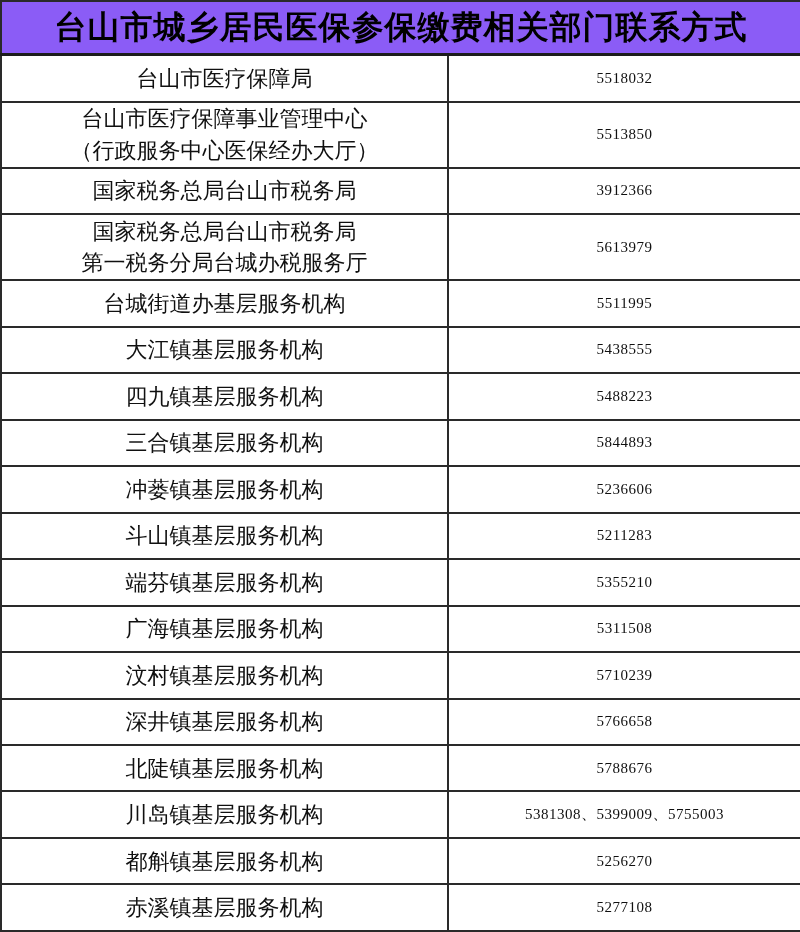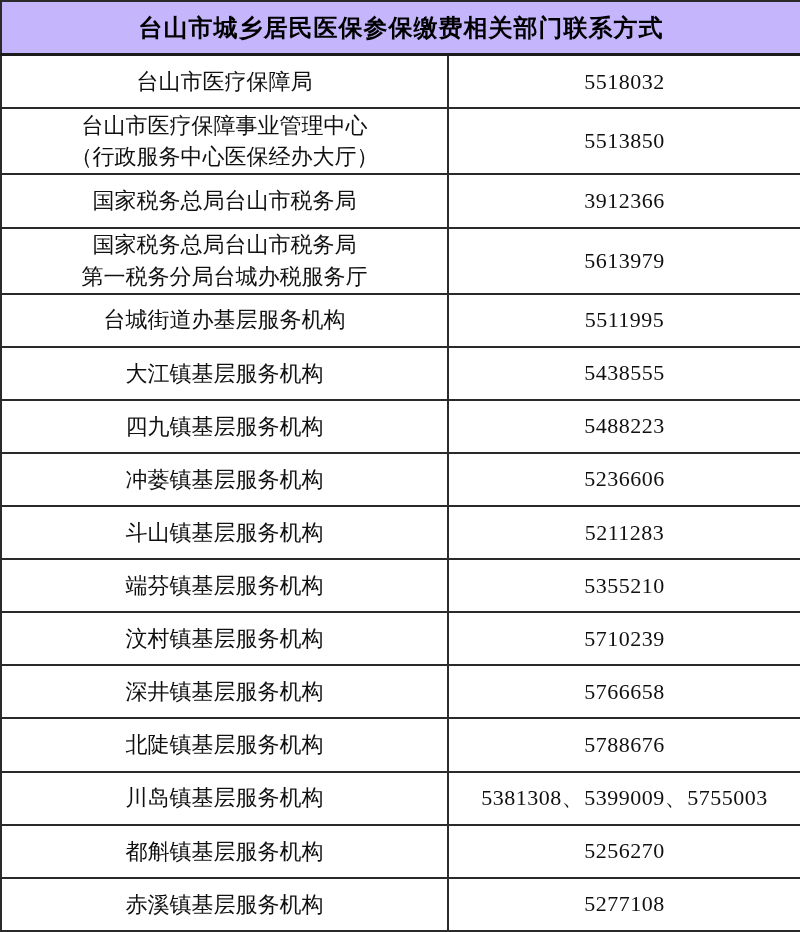--- a/index.html
+++ b/index.html
@@ -21,38 +21,38 @@
   }
   td {
     border: 2px solid #2a2a2a;
     text-align: center;
     vertical-align: middle;
     padding: 0 4px;
     color: #101010;
     overflow: hidden;
   }
   td.title-cell {
-    background: #c4b5fd;
-    font-size: 24px;
+    background: #8b5cf6;
+    font-size: 32px;
     font-weight: 700;
     letter-spacing: 1px;
     height: 51px;
     border-bottom: 3px solid #1c1c1c;
     color: #000000;
   }
   td.dept-cell {
     font-size: 22px;
     font-weight: 500;
     white-space: pre-line;
     line-height: 1.42;
     border-radius: 7px;
   }
   td.phone-cell {
     font-family: "Liberation Serif", "DejaVu Serif", serif;
-    font-size: 22px;
+    font-size: 15px;
     font-weight: 400;
     letter-spacing: 0.5px;
   }
   tr.two-line td {
     height: 64px;
   }
 </style>
 </head>
 <body>
 
@@ -89,30 +89,38 @@
   </tr>
       <tr>
     <td class="dept-cell">大江镇基层服务机构</td>
     <td class="phone-cell">5438555</td>
   </tr>
       <tr>
     <td class="dept-cell">四九镇基层服务机构</td>
     <td class="phone-cell">5488223</td>
   </tr>
       <tr>
+    <td class="dept-cell">三合镇基层服务机构</td>
+    <td class="phone-cell">5844893</td>
+  </tr>
+      <tr>
     <td class="dept-cell">冲蒌镇基层服务机构</td>
     <td class="phone-cell">5236606</td>
   </tr>
       <tr>
     <td class="dept-cell">斗山镇基层服务机构</td>
     <td class="phone-cell">5211283</td>
   </tr>
       <tr>
     <td class="dept-cell">端芬镇基层服务机构</td>
     <td class="phone-cell">5355210</td>
+  </tr>
+      <tr>
+    <td class="dept-cell">广海镇基层服务机构</td>
+    <td class="phone-cell">5311508</td>
   </tr>
       <tr>
     <td class="dept-cell">汶村镇基层服务机构</td>
     <td class="phone-cell">5710239</td>
   </tr>
       <tr>
     <td class="dept-cell">深井镇基层服务机构</td>
     <td class="phone-cell">5766658</td>
   </tr>
       <tr>

